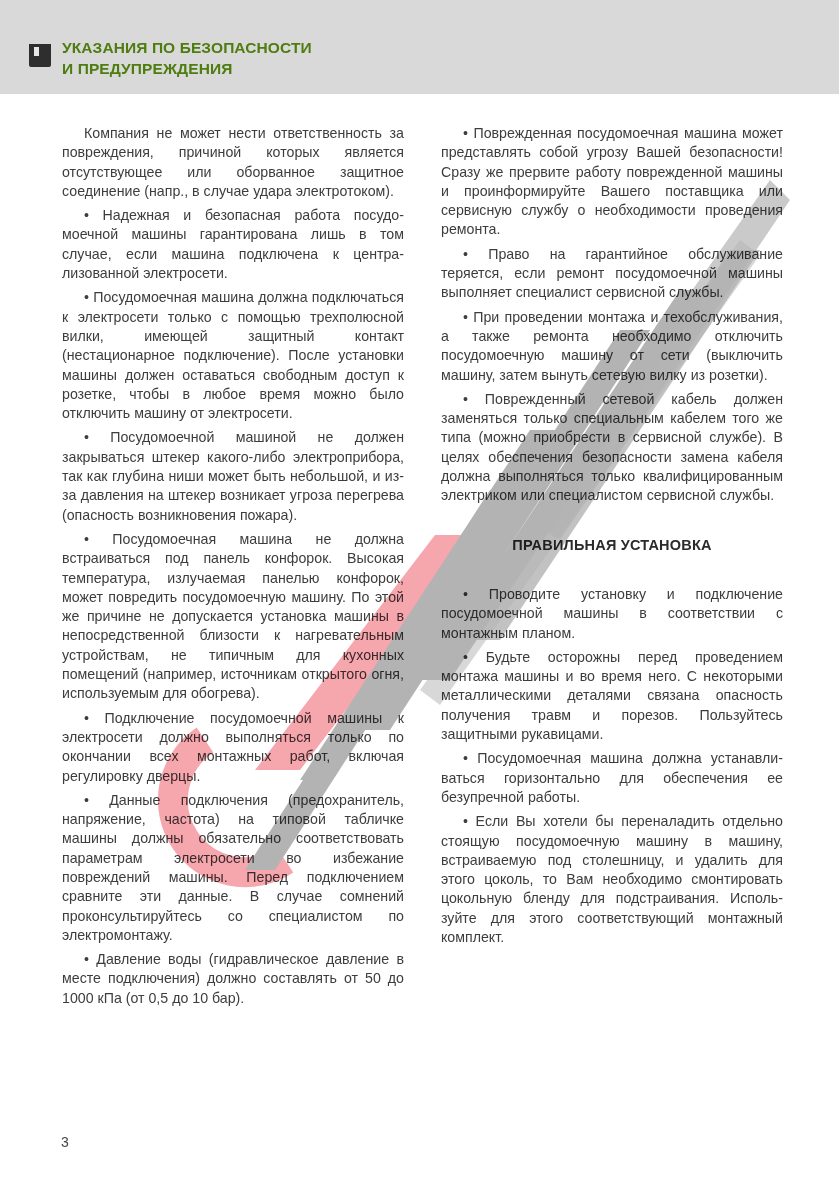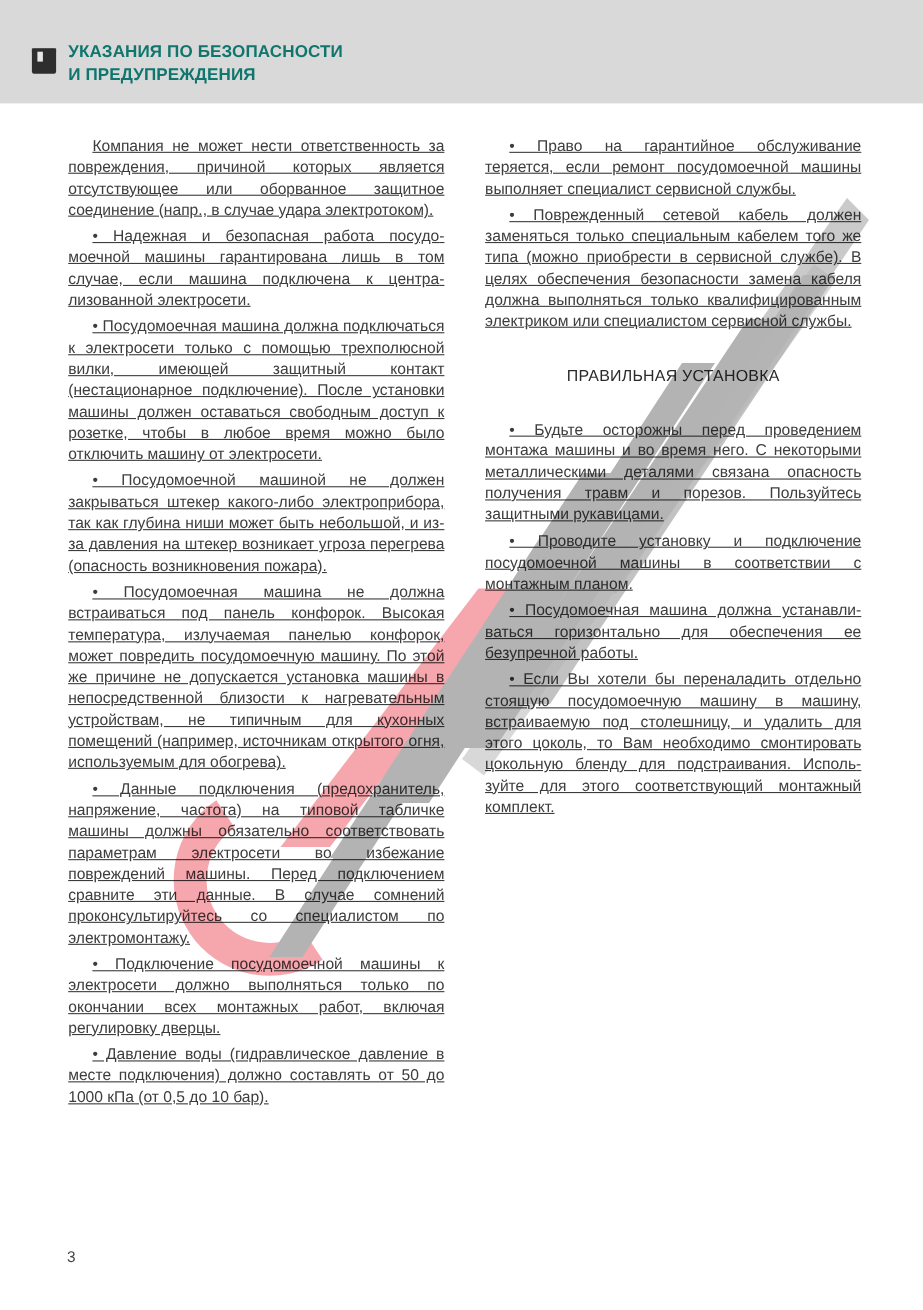--- a/index.html
+++ b/index.html
@@ -12,33 +12,33 @@
     .header {
       position: absolute; left: 0; top: 0; width: 839px; height: 94px;
       background: #d9d9d9;
     }
     .header-icon {
       position: absolute; left: 28px; top: 42px; width: 24px; height: 26px;
     }
     .header-title {
       position: absolute; left: 62px; top: 37px;
       font-weight: bold; font-size: 15.5px; line-height: 21px;
-      color: #0f766e; letter-spacing: 0.1px;
+      color: #4d7c0f; letter-spacing: 0.1px;
     }
     .col {
       position: absolute; top: 124px; width: 342px;
       font-size: 14.2px; line-height: 19.3px; text-align: justify;
       color: #3d3d3d;
     }
     .col-left { left: 62px; }
     .col-right { left: 441px; }
-    .para { margin: 0 0 5px 0; text-indent: 22px; hyphens: manual; text-decoration: underline; }
+    .para { margin: 0 0 5px 0; text-indent: 22px; hyphens: manual; }
     .para.first { text-indent: 22px; }
     .section-title {
-      text-align: center; font-weight: normal; font-size: 14.5px;
+      text-align: center; font-weight: bold; font-size: 14.5px;
       color: #2b2b2b; margin: 30px 0 30px 0; letter-spacing: 0.2px;
     }
     .page-number {
       position: absolute; left: 61px; top: 1134px; font-size: 14px; color: #444;
     }
     .watermark {
       position: absolute; left: 0; top: 0; width: 839px; height: 1191px;
       pointer-events: none; mix-blend-mode: multiply;
     }
   </style>
@@ -56,31 +56,33 @@
     <div>И ПРЕДУПРЕЖДЕНИЯ</div>
   </div>
 </div>
 
 <div class="col col-left">
   <p class="para first">Компания не может нести ответственность за повреждения, причиной которых является отсутствующее или оборванное защитное соединение (напр., в случае удара электрото­ком).</p>
   <p class="para">• Надежная и безопасная работа посудо­моечной машины гарантирована лишь в том случае, если машина подключена к центра­лизованной электросети.</p>
   <p class="para">• Посудомоечная машина должна подклю­чаться к электросети только с помощью трехполюсной вилки, имеющей защитный контакт (нестационарное подключение). После установки машины должен оставаться свободным доступ к розетке, чтобы в любое время можно было отключить машину от электросети.</p>
   <p class="para">• Посудомоечной машиной не должен закрываться штекер какого-либо электро­прибора, так как глубина ниши может быть небольшой, и из-за давления на штекер возникает угроза перегрева (опасность возникновения пожара).</p>
   <p class="para">• Посудомоечная машина не должна встраиваться под панель конфорок. Высокая температура, излучаемая панелью конфорок, может повредить посудомоечную машину. По этой же причине не допускается установка машины в непосредственной близости к нагревательным устройствам, не типичным для кухонных помещений (например, источникам открытого огня, используемым для обогрева).</p>
+  <p class="para">• Подключение посудомоечной машины к электросети должно выполняться только по окончании всех монтажных работ, включая регулировку дверцы.</p>
   <p class="para">• Данные подключения (предохранитель, напряжение, частота) на типовой табличке машины должны обязательно соответствовать параметрам электросети во избежание повреждений машины. Перед подключением сравните эти данные. В случае сомнений проконсультируйтесь со специалистом по электромонтажу.</p>
-  <p class="para">• Подключение посудомоечной машины к электросети должно выполняться только по окончании всех монтажных работ, включая регулировку дверцы.</p>
   <p class="para">• Давление воды (гидравлическое давление в месте подключения) должно составлять от 50 до 1000 кПа (от 0,5 до 10 бар).</p>
 </div>
 
 <div class="col col-right">
+  <p class="para">• Поврежденная посудомоечная машина может представлять собой угрозу Вашей безопасности! Сразу же прервите работу поврежденной машины и проинформируйте Вашего поставщика или сервисную службу о необходимости проведения ремонта.</p>
   <p class="para">• Право на гарантийное обслуживание теряется, если ремонт посудомоечной машины выполняет специалист сервисной службы.</p>
+  <p class="para">• При проведении монтажа и техобслужива­ния, а также ремонта необходимо отключить посудомоечную машину от сети (выключить машину, затем вынуть сетевую вилку из розет­ки).</p>
   <p class="para">• Поврежденный сетевой кабель должен заменяться только специальным кабелем того же типа (можно приобрести в сервисной службе). В целях обеспечения безопасности замена кабеля должна выполняться только квалифицированным электриком или специа­листом сервисной службы.</p>
   <div class="section-title">ПРАВИЛЬНАЯ УСТАНОВКА</div>
+  <p class="para">• Проводите установку и подключение посудомоечной машины в соответствии с монтажным планом.</p>
   <p class="para">• Будьте осторожны перед проведением монтажа машины и во время него. С некоторы­ми металлическими деталями связана опасность получения травм и порезов. Пользуйтесь защитными рукавицами.</p>
-  <p class="para">• Проводите установку и подключение посудомоечной машины в соответствии с монтажным планом.</p>
   <p class="para">• Посудомоечная машина должна устанавли­ваться горизонтально для обеспечения ее безупречной работы.</p>
   <p class="para">• Если Вы хотели бы переналадить отдельно стоящую посудомоечную машину в машину, встраиваемую под столешницу, и удалить для этого цоколь, то Вам необходимо смонтировать цокольную бленду для подстраивания. Исполь­зуйте для этого соответствующий монтажный комплект.</p>
 </div>
 
 <div class="page-number">3</div>
 
 <svg class="watermark" viewBox="0 0 839 1191">
   <g opacity="0.75">
 
     <path d="M205 740 A 62 62 0 1 0 285 860" fill="none" stroke="#f28a92" stroke-width="30"></path>

